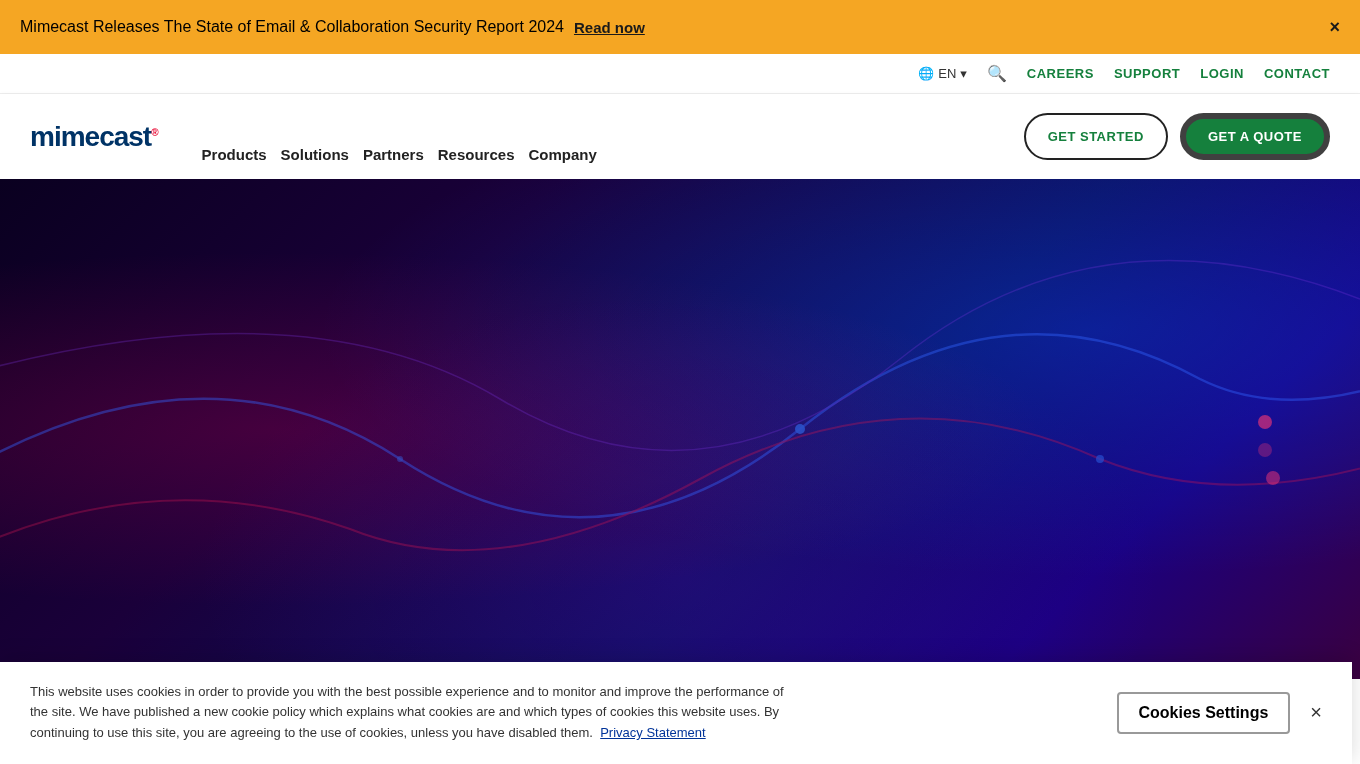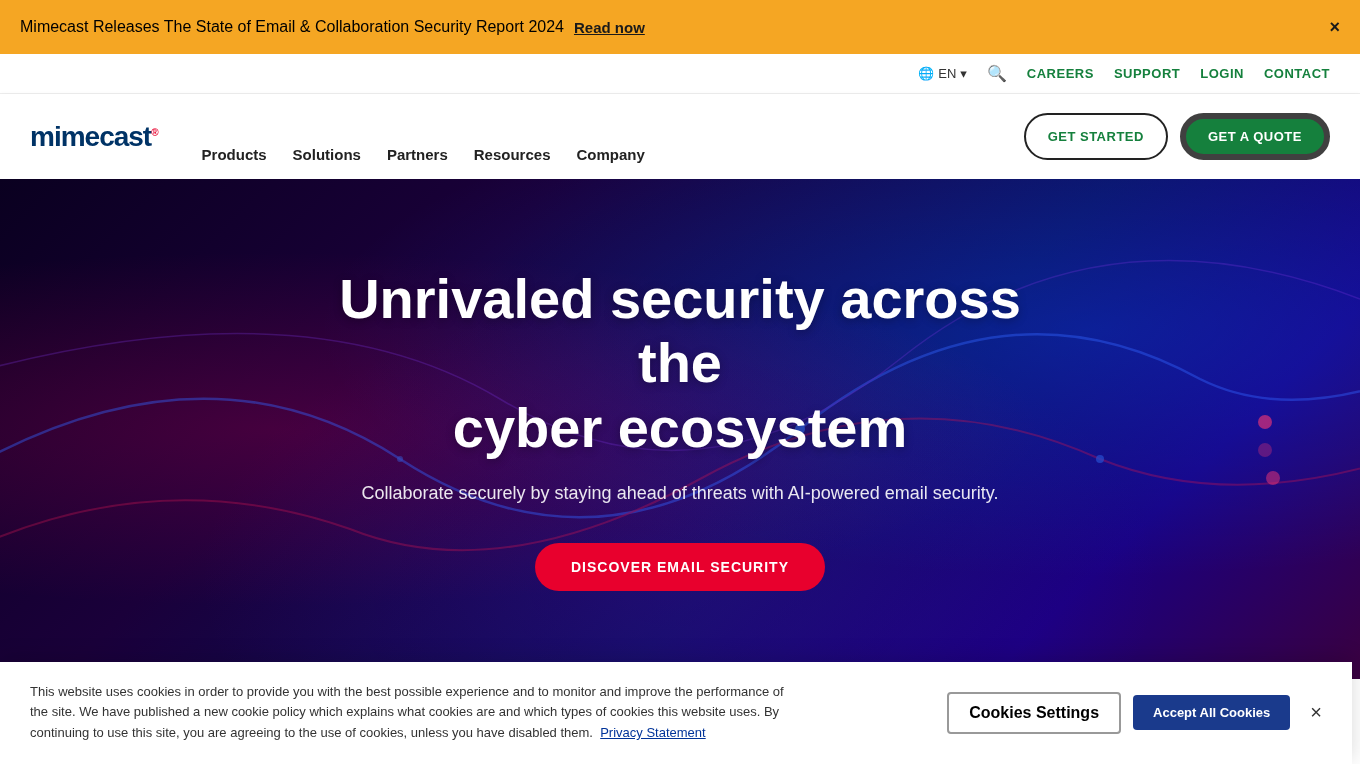--- a/index.html
+++ b/index.html
@@ -56,21 +56,21 @@
       color: #003366;
       letter-spacing: -1px;
       margin-right: 44px;
       cursor: pointer;
     }
     #main-nav .logo span {
       color: #e8002d;
     }
     #main-nav .nav-links {
       display: flex;
-      gap: 26px;
+      gap: 14px;
       flex: 1;
       margin-top: 36px;
     }
     #main-nav .nav-link {
       font-size: 15px;
       font-weight: 600;
       color: #222;
       cursor: pointer;
       text-decoration: none;
       padding: 4px 0;
@@ -309,33 +309,24 @@
       <circle cx="400" cy="280" r="3" fill="rgba(50,120,255,0.6)"></circle>
     </svg>
   </div>
 
   <div class="hero-dots">
     <div class="hero-dot"></div>
     <div class="hero-dot"></div>
     <div class="hero-dot"></div>
   </div>
 
-  <div class="hero-content">
-    <h1>
-      <span>Unrivaled security across the</span><br>
-      <span>cyber ecosystem</span>
-    </h1>
-    <p class="hero-subtitle">Collaborate securely by staying ahead of threats with AI-powered email security.</p>
-    <button class="btn-cta">DISCOVER EMAIL SECURITY</button>
-  </div>
 </div>
 
 <div id="cookie-banner">
   <p class="cookie-text">
     <span>This website uses cookies in order to provide you with the best possible experience and to monitor and improve the performance of the site. We have published a new cookie policy which explains what cookies are and which types of cookies this website uses. By continuing to use this site, you are agreeing to the use of cookies, unless you have disabled them.</span>
     &nbsp;<a>Privacy Statement</a>
   </p>
   <div class="cookie-actions">
     <button class="btn-cookie-settings">Cookies Settings</button>
-    <button class="btn-accept-all">Accept All Cookies</button>
     <span class="cookie-close">×</span>
   </div>
 </div>
 
 </body></html>

